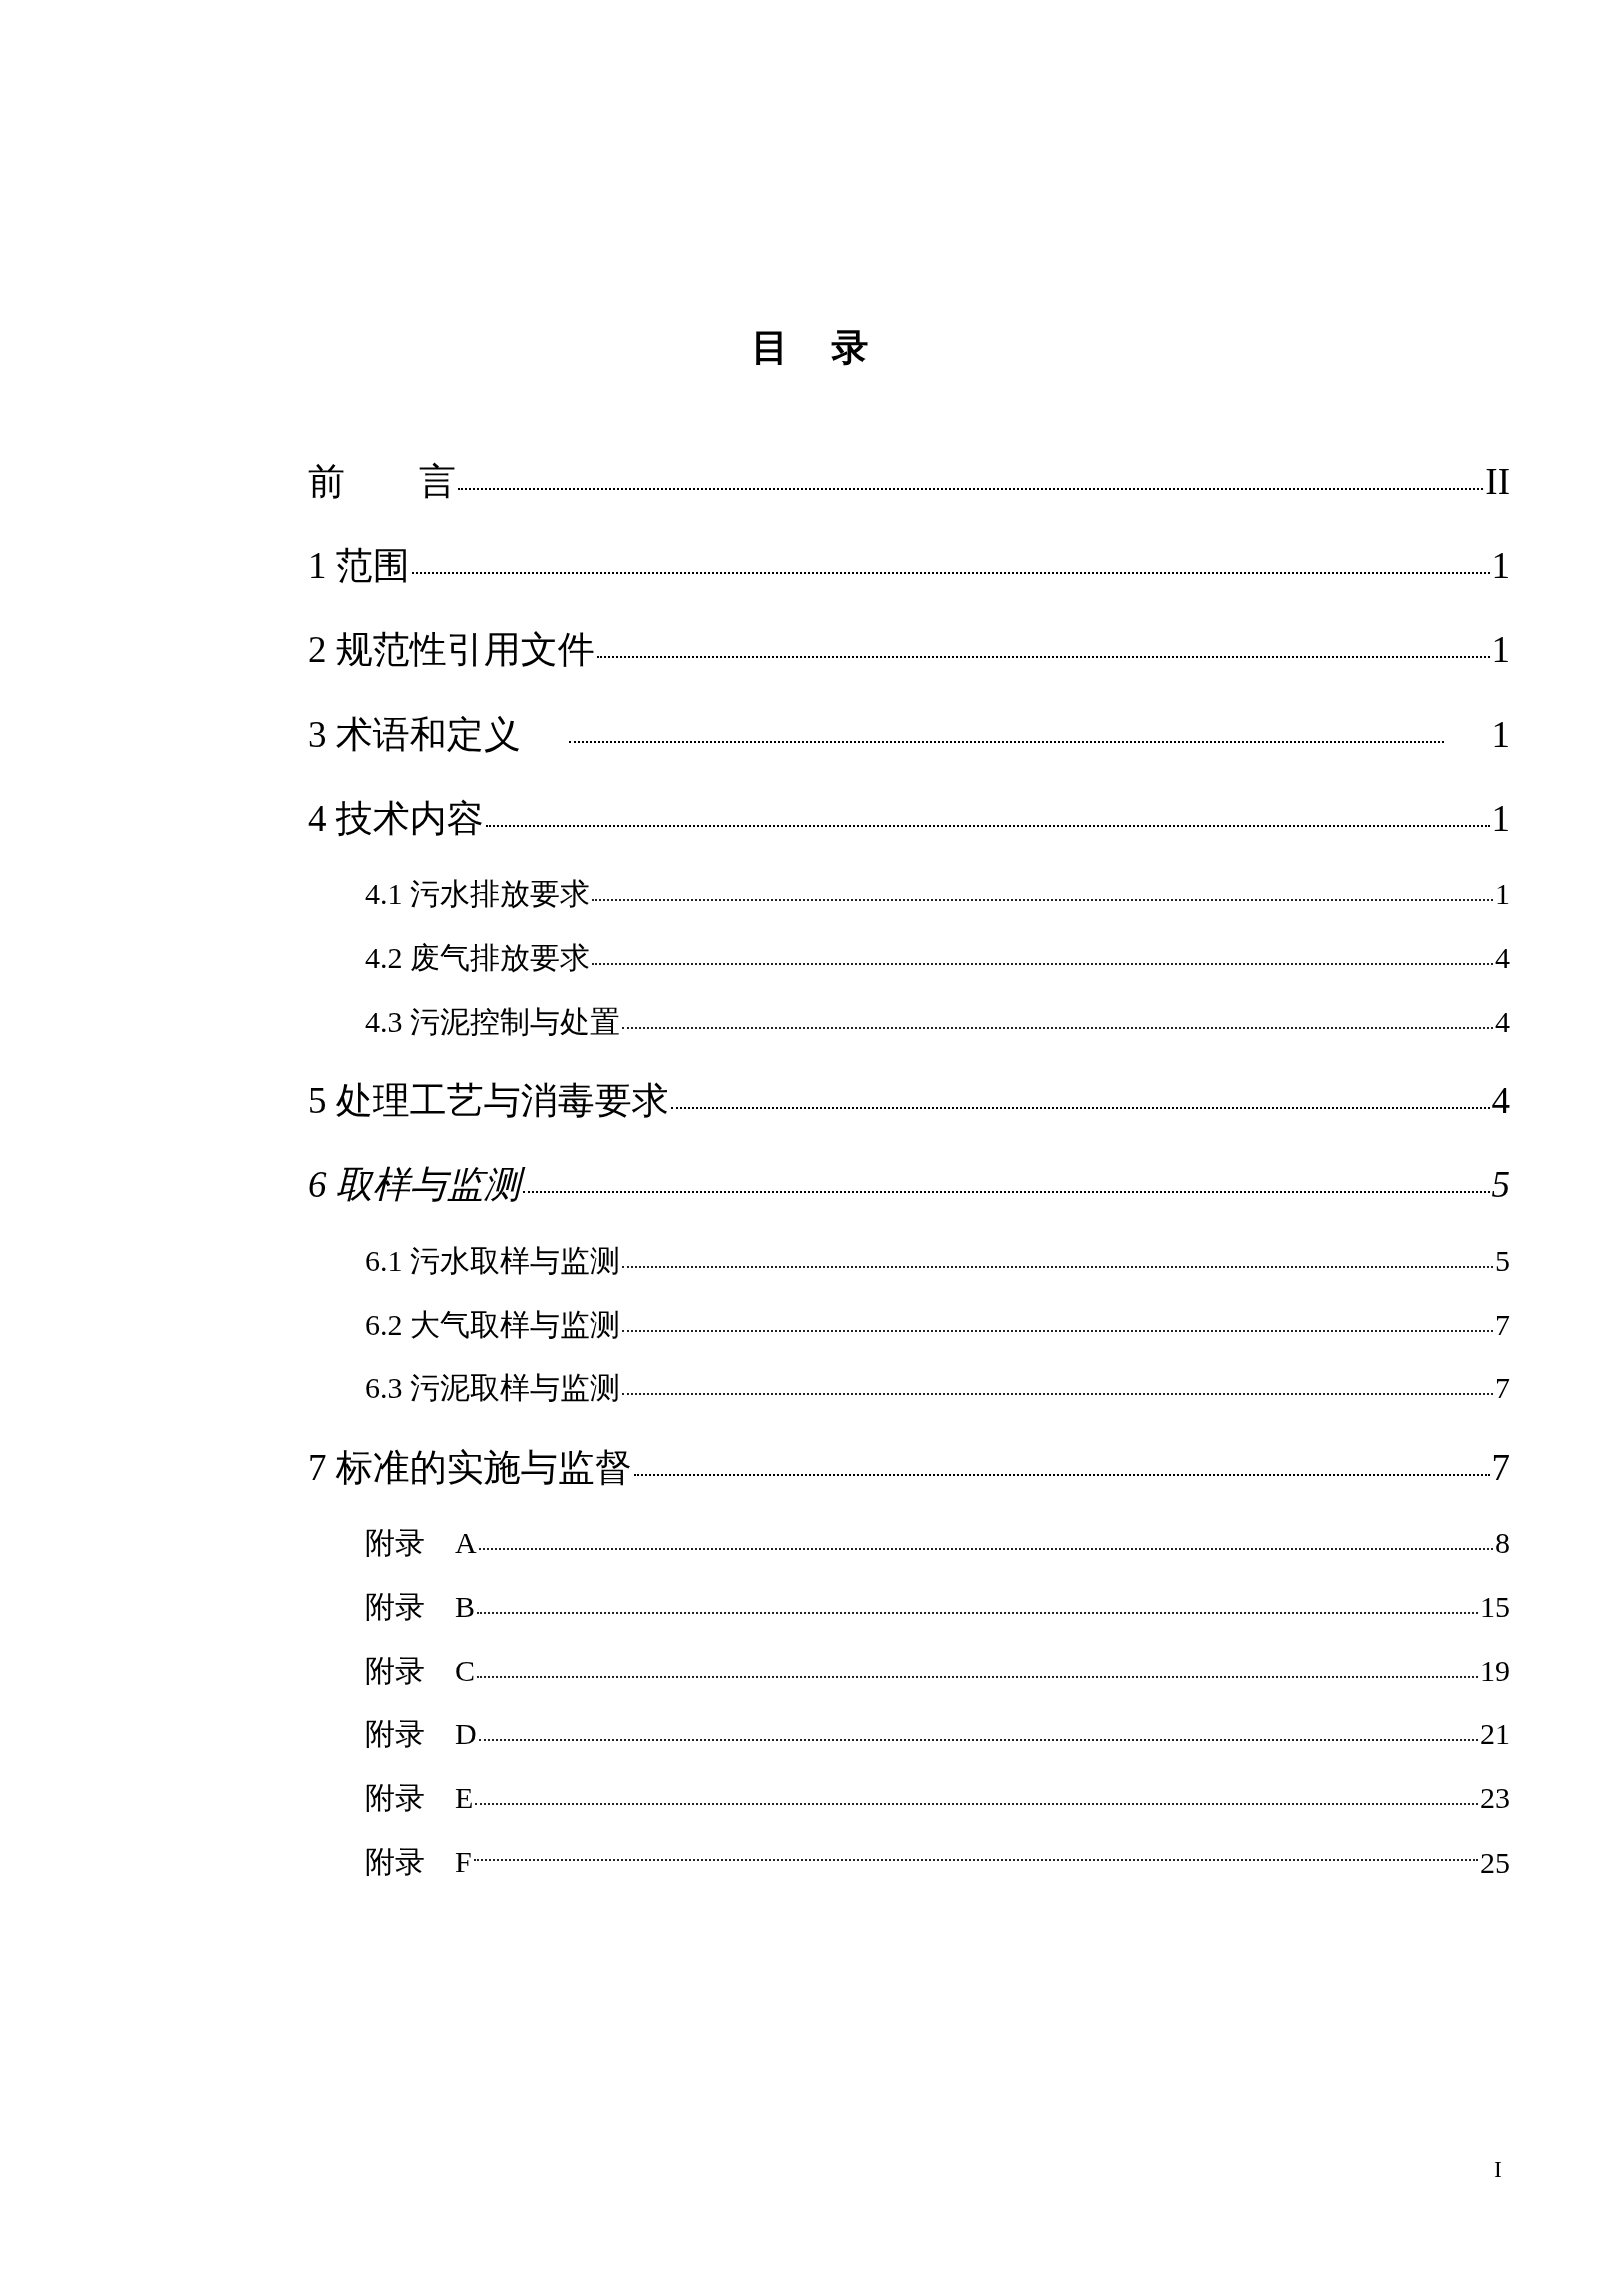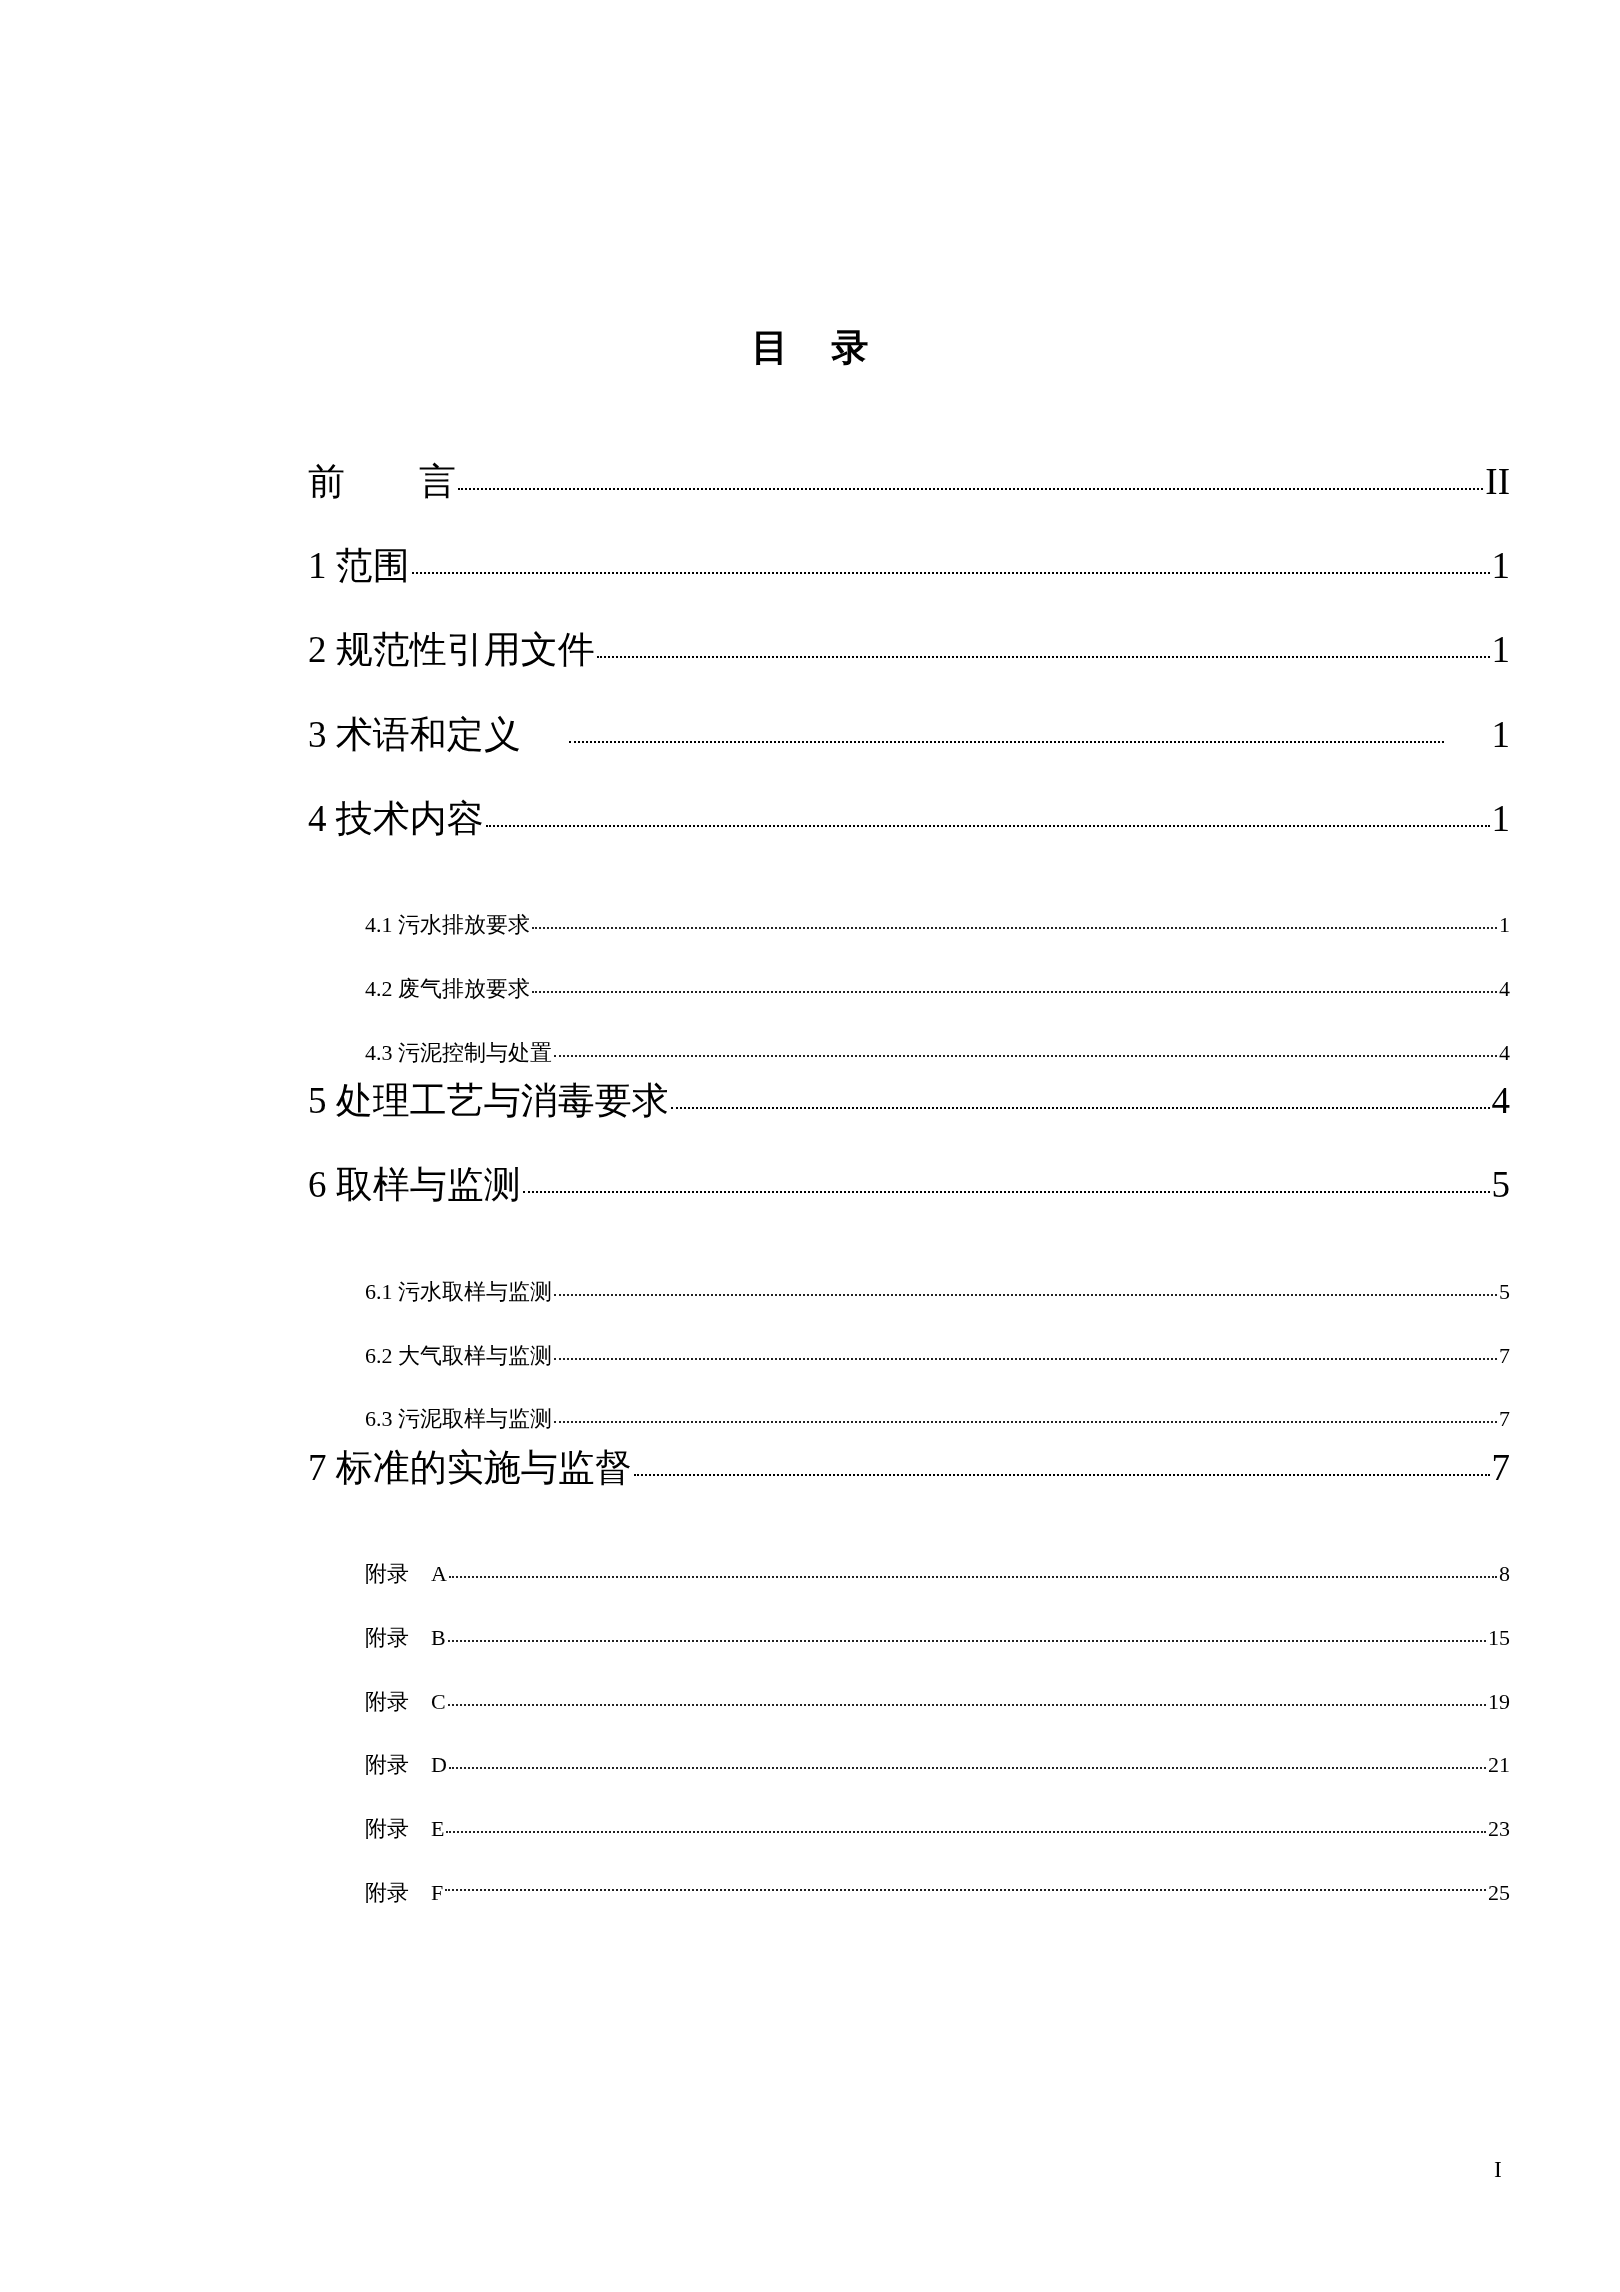--- a/index.html
+++ b/index.html
@@ -39,23 +39,22 @@
       left: 0;
       right: 0;
       display: flex;
       align-items: baseline;
       white-space: nowrap;
     }
     .toc-row.level-1 {
       font-size: 37px;
     }
     .toc-row.level-2 {
-      font-size: 22px;
+      font-size: 30px;
       left: 57px;
-      margin-top: 36px;
     }
     .toc-label {
       flex: 0 0 auto;
     }
     .toc-leader {
       flex: 1 1 auto;
       border-bottom: 2.9px dotted #000;
       margin: 0 2px;
       position: relative;
       top: -3.9px;
@@ -120,21 +119,21 @@
     <div class="toc-row level-2" style="top: 1002px;">
       <span class="toc-label">4.3 污泥控制与处置</span>
       <span class="toc-leader"></span>
       <span class="toc-page">4</span>
     </div>
     <div class="toc-row level-1" style="top: 1076px;">
       <span class="toc-label">5 处理工艺与消毒要求</span>
       <span class="toc-leader"></span>
       <span class="toc-page">4</span>
     </div>
-    <div class="toc-row level-1" style="top: 1160px;">
+    <div class="toc-row level-1" style="top: 1160px; font-style: italic;">
       <span class="toc-label">6 取样与监测</span>
       <span class="toc-leader"></span>
       <span class="toc-page">5</span>
     </div>
     <div class="toc-row level-2" style="top: 1241px;">
       <span class="toc-label">6.1 污水取样与监测</span>
       <span class="toc-leader"></span>
       <span class="toc-page">5</span>
     </div>
     <div class="toc-row level-2" style="top: 1305px;">

